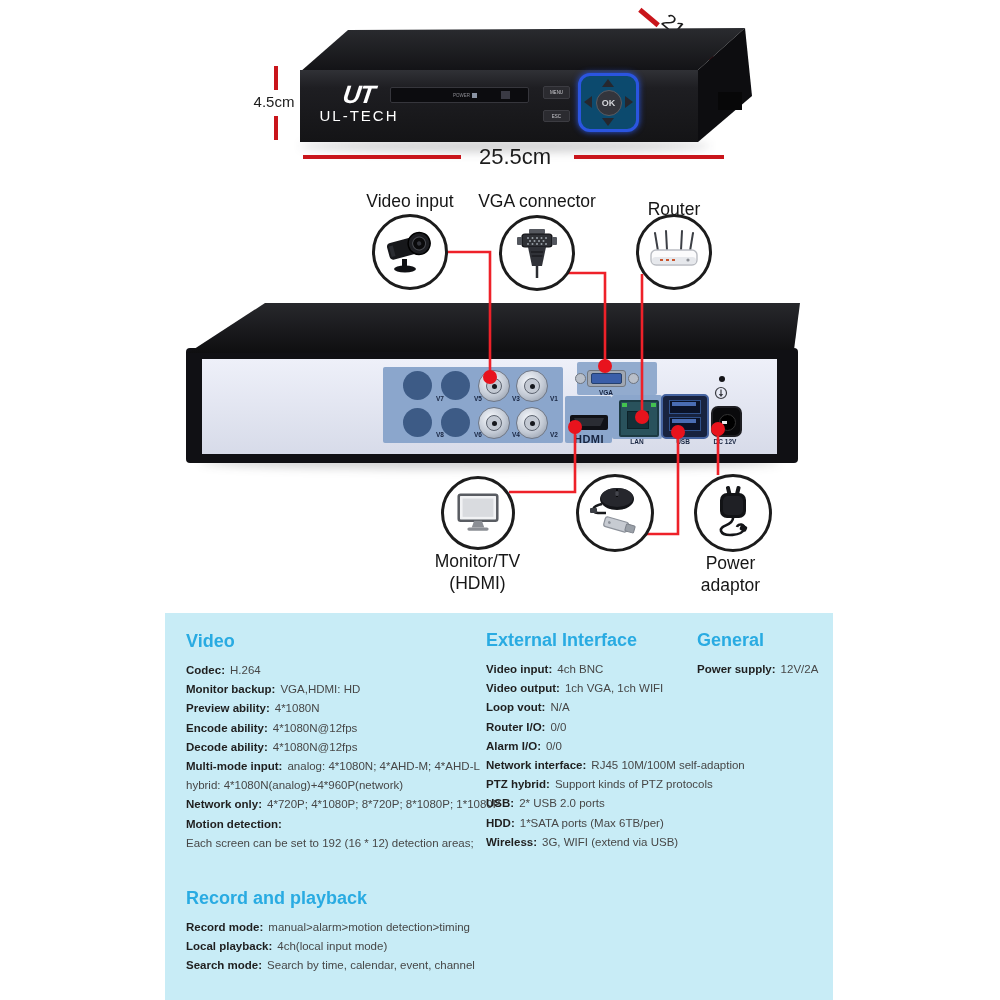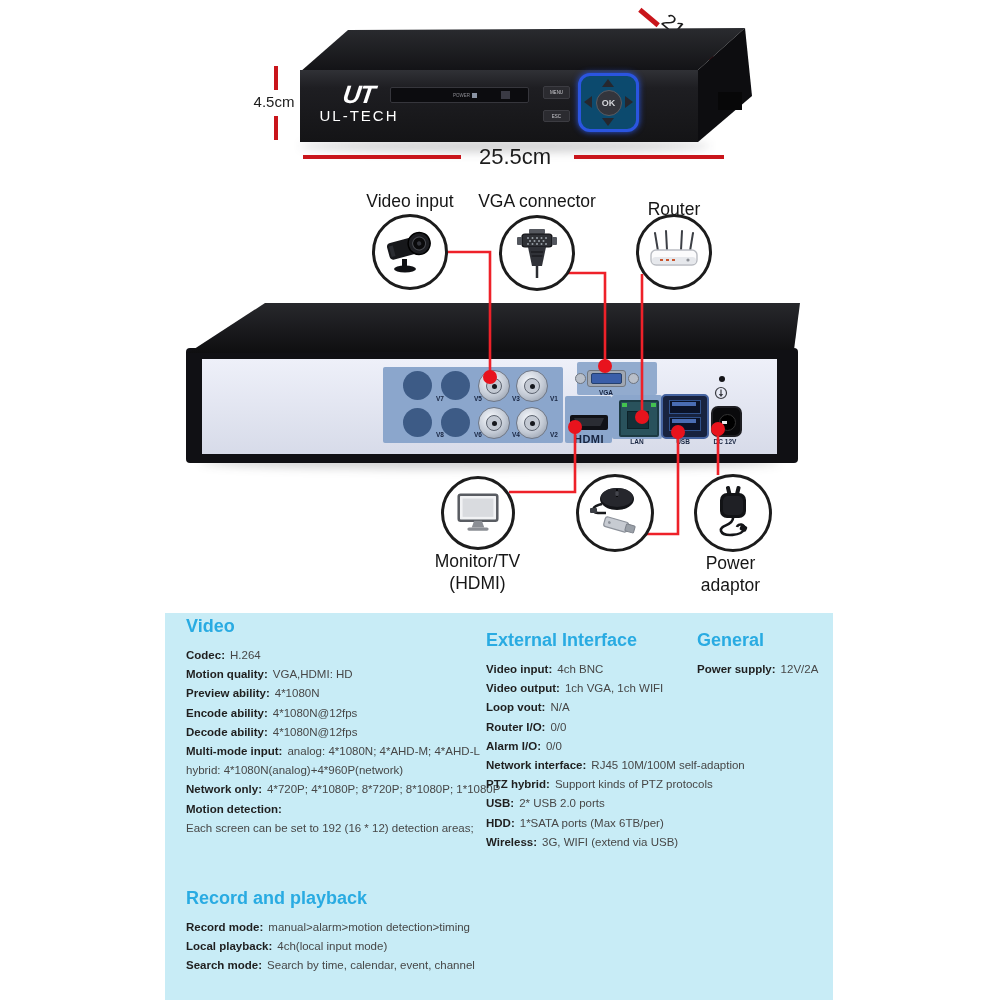--- a/index.html
+++ b/index.html
@@ -319,27 +319,27 @@
     <div>Monitor/TV</div>
     <div>(HDMI)</div>
   </div>
   <div class="callout-label" style="left:658px;top:552px;width:145px;line-height:22px;">
     <div>Power</div>
     <div>adaptor</div>
   </div>
 
   <div class="specs-panel">
 
-    <section class="spec" style="left:21px;top:3px;width:300px;">
+    <section class="spec" style="left:21px;top:18px;width:300px;">
       <h2>Video</h2>
       <div>
 
           <div class="row"><span class="lbl">Codec:</span><span class="val">H.264</span></div>
 
-          <div class="row"><span class="lbl">Motion quality:</span><span class="val">VGA,HDMI: HD</span></div>
+          <div class="row"><span class="lbl">Monitor backup:</span><span class="val">VGA,HDMI: HD</span></div>
 
           <div class="row"><span class="lbl">Preview ability:</span><span class="val">4*1080N</span></div>
 
           <div class="row"><span class="lbl">Encode ability:</span><span class="val">4*1080N@12fps</span></div>
 
           <div class="row"><span class="lbl">Decode ability:</span><span class="val">4*1080N@12fps</span></div>
 
           <div class="row"><span class="lbl">Multi-mode input:</span><span class="val">analog: 4*1080N; 4*AHD-M; 4*AHD-L</span></div>
 
           <div class="row"><span class="val">hybrid: 4*1080N(analog)+4*960P(network)</span></div>

